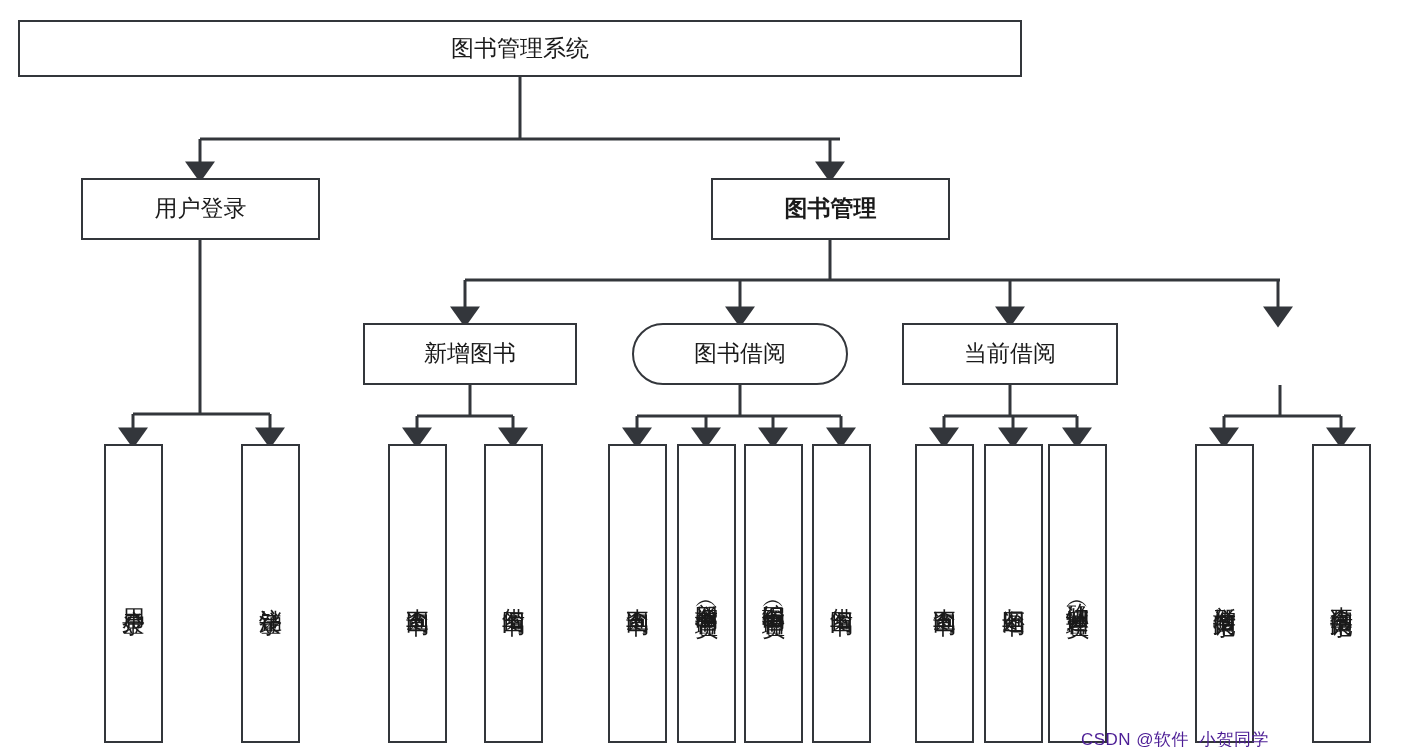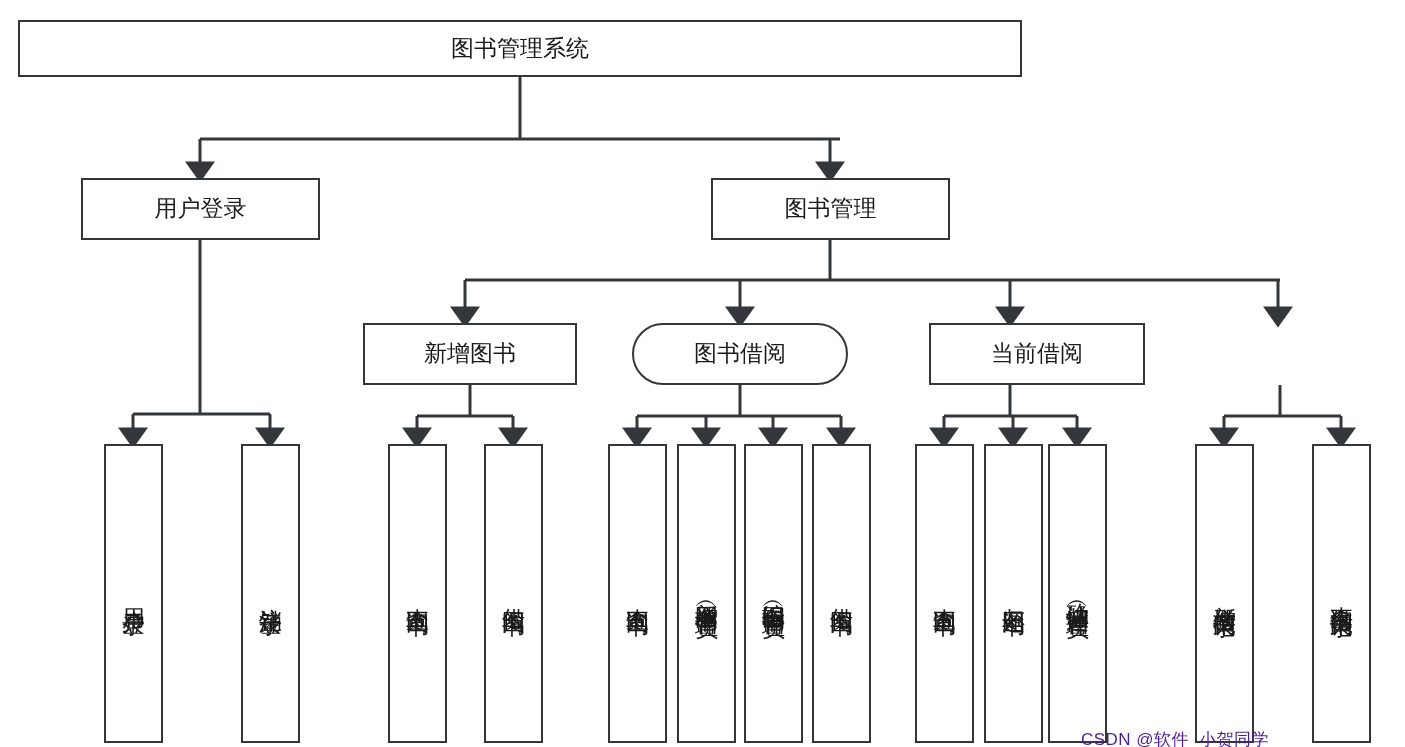--- a/index.html
+++ b/index.html
@@ -123,33 +123,33 @@
   </svg>
 
   <div class="node root horizontal" style="left:18px; top:12px; width:1004px; height:57px;">
     <span class="label">图书管理系统</span>
   </div>
 
   <div class="node horizontal" style="left:81px; top:170px; width:239px; height:62px;">
     <span class="label">用户登录</span>
   </div>
 
-  <div class="node horizontal" style="left:711px; top:170px; width:239px; height:62px;">
+  <div class="node horizontal" style="left:711px; top:170px; width:239px; height:62px;font-weight:bold;">
     <span class="label">图书管理</span>
   </div>
 
   <div class="node horizontal" style="left:363px; top:315px; width:214px; height:62px;">
     <span class="label">新增图书</span>
   </div>
 
   <div class="node horizontal" style="left:632px; top:315px; width:216px; height:62px;border-radius:31px;">
     <span class="label">图书借阅</span>
   </div>
 
-  <div class="node horizontal" style="left:902px; top:315px; width:216px; height:62px;margin-left:27px;">
+  <div class="node horizontal" style="left:902px; top:315px; width:216px; height:62px;">
     <span class="label">当前借阅</span>
   </div>
 
 
   <div class="node vertical" style="left:104px; top:436px; width:59px; height:299px;">
     <span class="label">用户登录</span>
   </div>
 
   <div class="node vertical" style="left:241px; top:436px; width:59px; height:299px;">
     <span class="label">注销登录</span>

